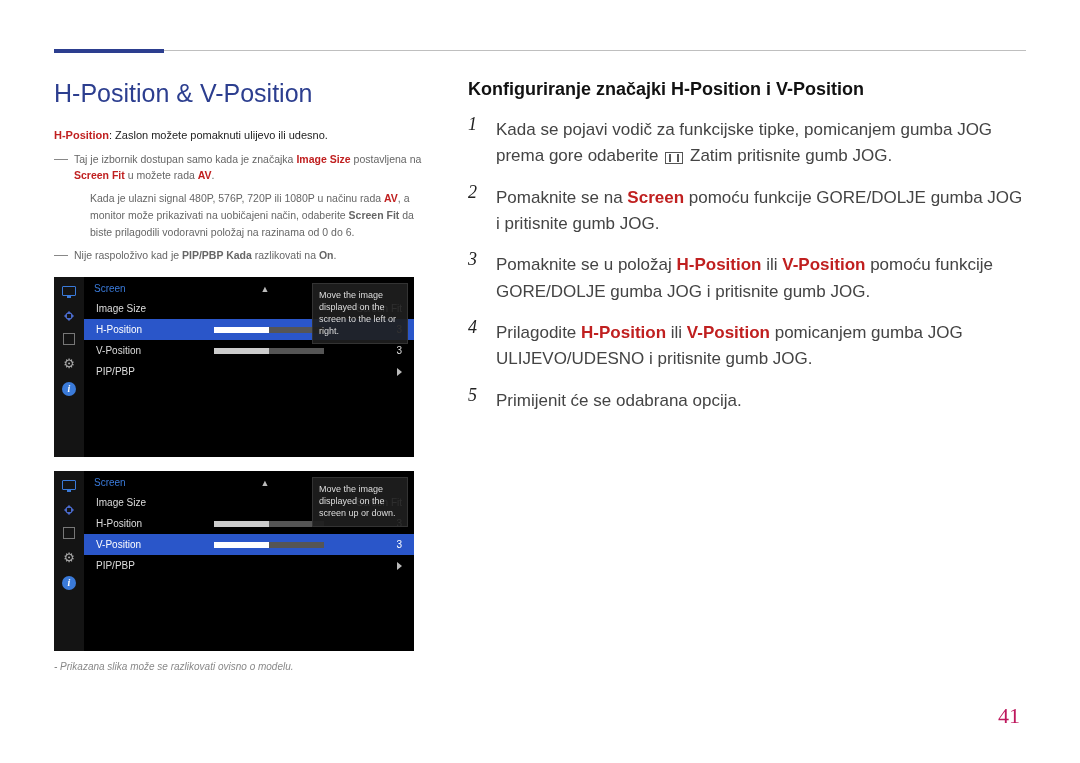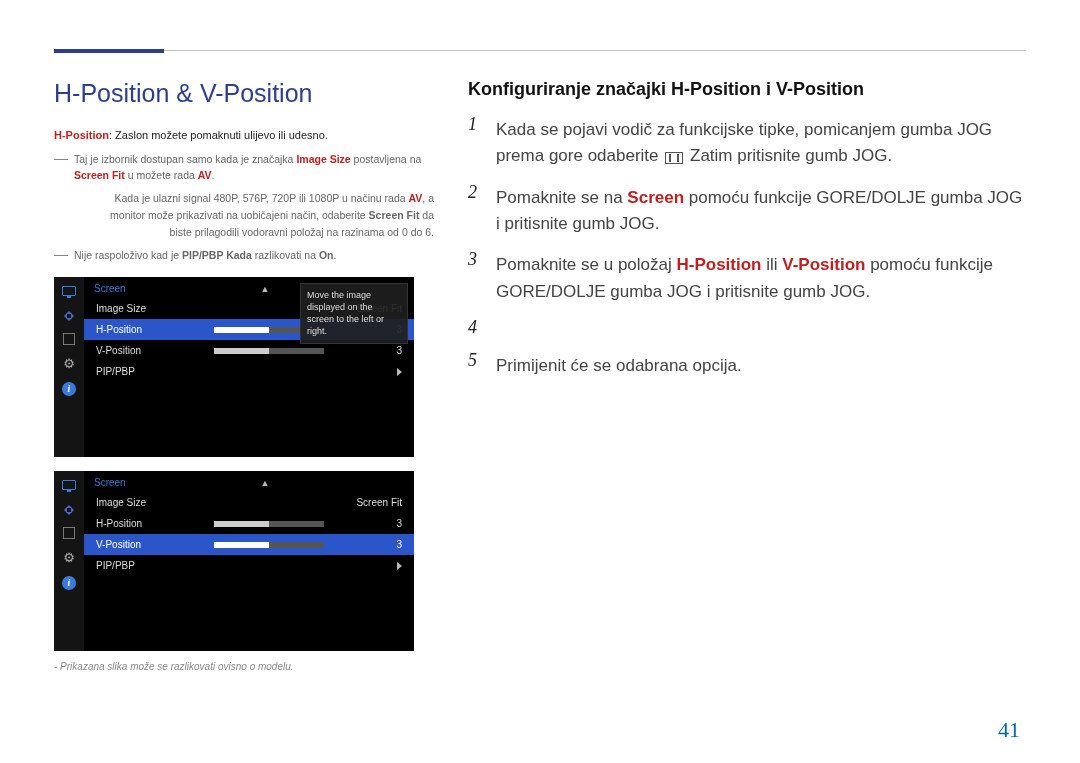--- a/index.html
+++ b/index.html
@@ -18,30 +18,30 @@
   .left { width: 380px; }
   .right { flex: 1; }
   h1.title { color:#2c3e8f; font-size: 25px; font-weight: 500; margin-bottom: 18px; }
   h2.subtitle { color:#111; font-size: 18px; font-weight: 700; margin-bottom: 14px; }
   .def { font-size: 11px; line-height: 1.7; margin-bottom: 4px; }
   .def .k { color:#c02020; font-weight: 600; }
   .note { font-size: 10.5px; color:#666; line-height: 1.6; margin-top: 6px; display:flex; gap:6px; }
   .note .dash { color:#888; font-size:14px; line-height:1; }
   .note .b1 { color:#c02020; font-weight:600; }
   .note .b2 { font-weight:600; }
-  .indent { margin-left: 16px; margin-top:6px;text-align:right;}
+  .indent { margin-left: 16px; margin-top:6px;}
   .cap { font-size:10px; color:#888; margin-top:10px;font-style:italic;}
   .step { display:flex; gap:14px; margin-bottom:12px; align-items:flex-start; }
   .step .num { font-family: Georgia, serif; font-style: italic; font-size: 18px; color:#222; width:14px; flex:none; }
   .step .txt { font-size: 17px; color:#444; line-height:1.55; margin-top:3px; }
   .step .txt .hl { color:#c02020; font-weight:600; }
   .step .txt .iconbox { display:inline-block; vertical-align:-3px; width:18px; height:12px; border:1px solid #555; margin:0 2px; position:relative;}
   .step .txt .iconbox::before, .step .txt .iconbox::after { content:""; position:absolute; top:1px; bottom:1px; width:2px; background:#555;}
   .step .txt .iconbox::before{left:3px;} .step .txt .iconbox::after{right:3px;}
-  .pagenum { position:absolute; right:60px; bottom:20px; font-size:22px; color:#0369a1; font-family: Georgia, serif; }
+  .pagenum { position:absolute; right:60px; bottom:34px; font-size:22px; color:#be185d; font-family: Georgia, serif; }
 
   
   .osd { background:#000; width:360px; height:180px; display:flex; font-size:10px; color:#ddd; margin-top:14px; position:relative; }
   .osd .side { width:30px; background:#141414; display:flex; flex-direction:column; align-items:center; padding-top:6px; gap:10px;}
   .osd .side .ic { width:16px; height:16px; display:flex; align-items:center; justify-content:center; }
   .osd .side .mon{ width:14px;height:10px;border:1.4px solid #3a7ad9; border-radius:1px; position:relative; }
   .osd .side .mon::after{content:"";position:absolute;bottom:-3px;left:4px;width:4px;height:2px;background:#3a7ad9;}
   .osd .side .nav{ width:14px;height:14px; position:relative; }
   .osd .side .nav span{position:absolute;width:0;height:0;border:3px solid transparent;}
   .osd .side .nav .u{top:-1px;left:4px;border-bottom-color:#4a6acb;}
@@ -54,21 +54,21 @@
   .osd .hdr { color:#3a7ad9; font-size:10px; padding:0 10px 4px 10px; display:flex; align-items:center; }
   .osd .hdr .arr { margin:0 auto; color:#bbb; font-size:9px; }
   .osd .row { display:flex; align-items:center; padding:5px 12px; justify-content:space-between; }
   .osd .row.sel { background:#2a56c9; color:#fff; }
   .osd .row .lbl { width:80px; }
   .osd .row .slider { width:110px; height:6px; background:#555; position:relative; }
   .osd .row .slider .fill { position:absolute; left:0; top:0; bottom:0; width:50%; background:#ccc; }
   .osd .row.sel .slider .fill { background:#fff; }
   .osd .row .val { width:40px; text-align:right; font-size:10px; }
   .osd .row .tri { width:0;height:0;border-top:4px solid transparent;border-bottom:4px solid transparent;border-left:5px solid #bbb; margin-left:auto;}
-  .osd .tip { position:absolute; top:6px; right:6px; width:108px; background:rgba(30,30,30,.92); border:1px solid #333; padding:6px; font-size:9px; line-height:1.3; color:#ddd; }
+  .osd .tip { position:absolute; top:6px; right:6px; width:96px; background:rgba(30,30,30,.92); border:1px solid #333; padding:6px; font-size:9px; line-height:1.3; color:#ddd; }
 </style>
 </head>
 <body>
 
 <div class="topbar">
     <div class="accent"></div>
   </div>
 
 <div class="cols">
   <div class="left">
@@ -177,20 +177,21 @@
             <span class="slider">
               <span class="fill"></span>
             </span>
             <span class="val">3</span>
           </div>
         <div class="row">
             <span class="lbl">PIP/PBP</span>
             <span class="tri"></span>
           </div>
       </div>
+      <div class="tip">Move the image displayed on the screen up or down.</div>
     </div>
 
     <p class="cap">- <span>Prikazana slika može se razlikovati ovisno o modelu.</span></p>
   </div>
 
   <div class="right">
     <h2 class="subtitle">Konfiguriranje značajki H-Position i V-Position</h2>
 
     <div class="step">
       <div class="num">1</div>
@@ -199,20 +200,21 @@
     <div class="step">
       <div class="num">2</div>
       <div class="txt"><span>Pomaknite se na </span><span class="hl">Screen</span><span> pomoću funkcije GORE/DOLJE gumba JOG i pritisnite gumb JOG.</span></div>
     </div>
     <div class="step">
       <div class="num">3</div>
       <div class="txt"><span>Pomaknite se u položaj </span><span class="hl">H-Position</span><span> ili </span><span class="hl">V-Position</span><span> pomoću funkcije GORE/DOLJE gumba JOG i pritisnite gumb JOG.</span></div>
     </div>
     <div class="step">
       <div class="num">4</div>
+      <div class="txt"><span>Prilagodite </span><span class="hl">H-Position</span><span> ili </span><span class="hl">V-Position</span><span> pomicanjem gumba JOG ULIJEVO/UDESNO i pritisnite gumb JOG.</span></div>
     </div>
     <div class="step">
       <div class="num">5</div>
       <div class="txt"><span>Primijenit će se odabrana opcija.</span></div>
     </div>
   </div>
 </div>
 
 <div class="pagenum">41</div>
 

